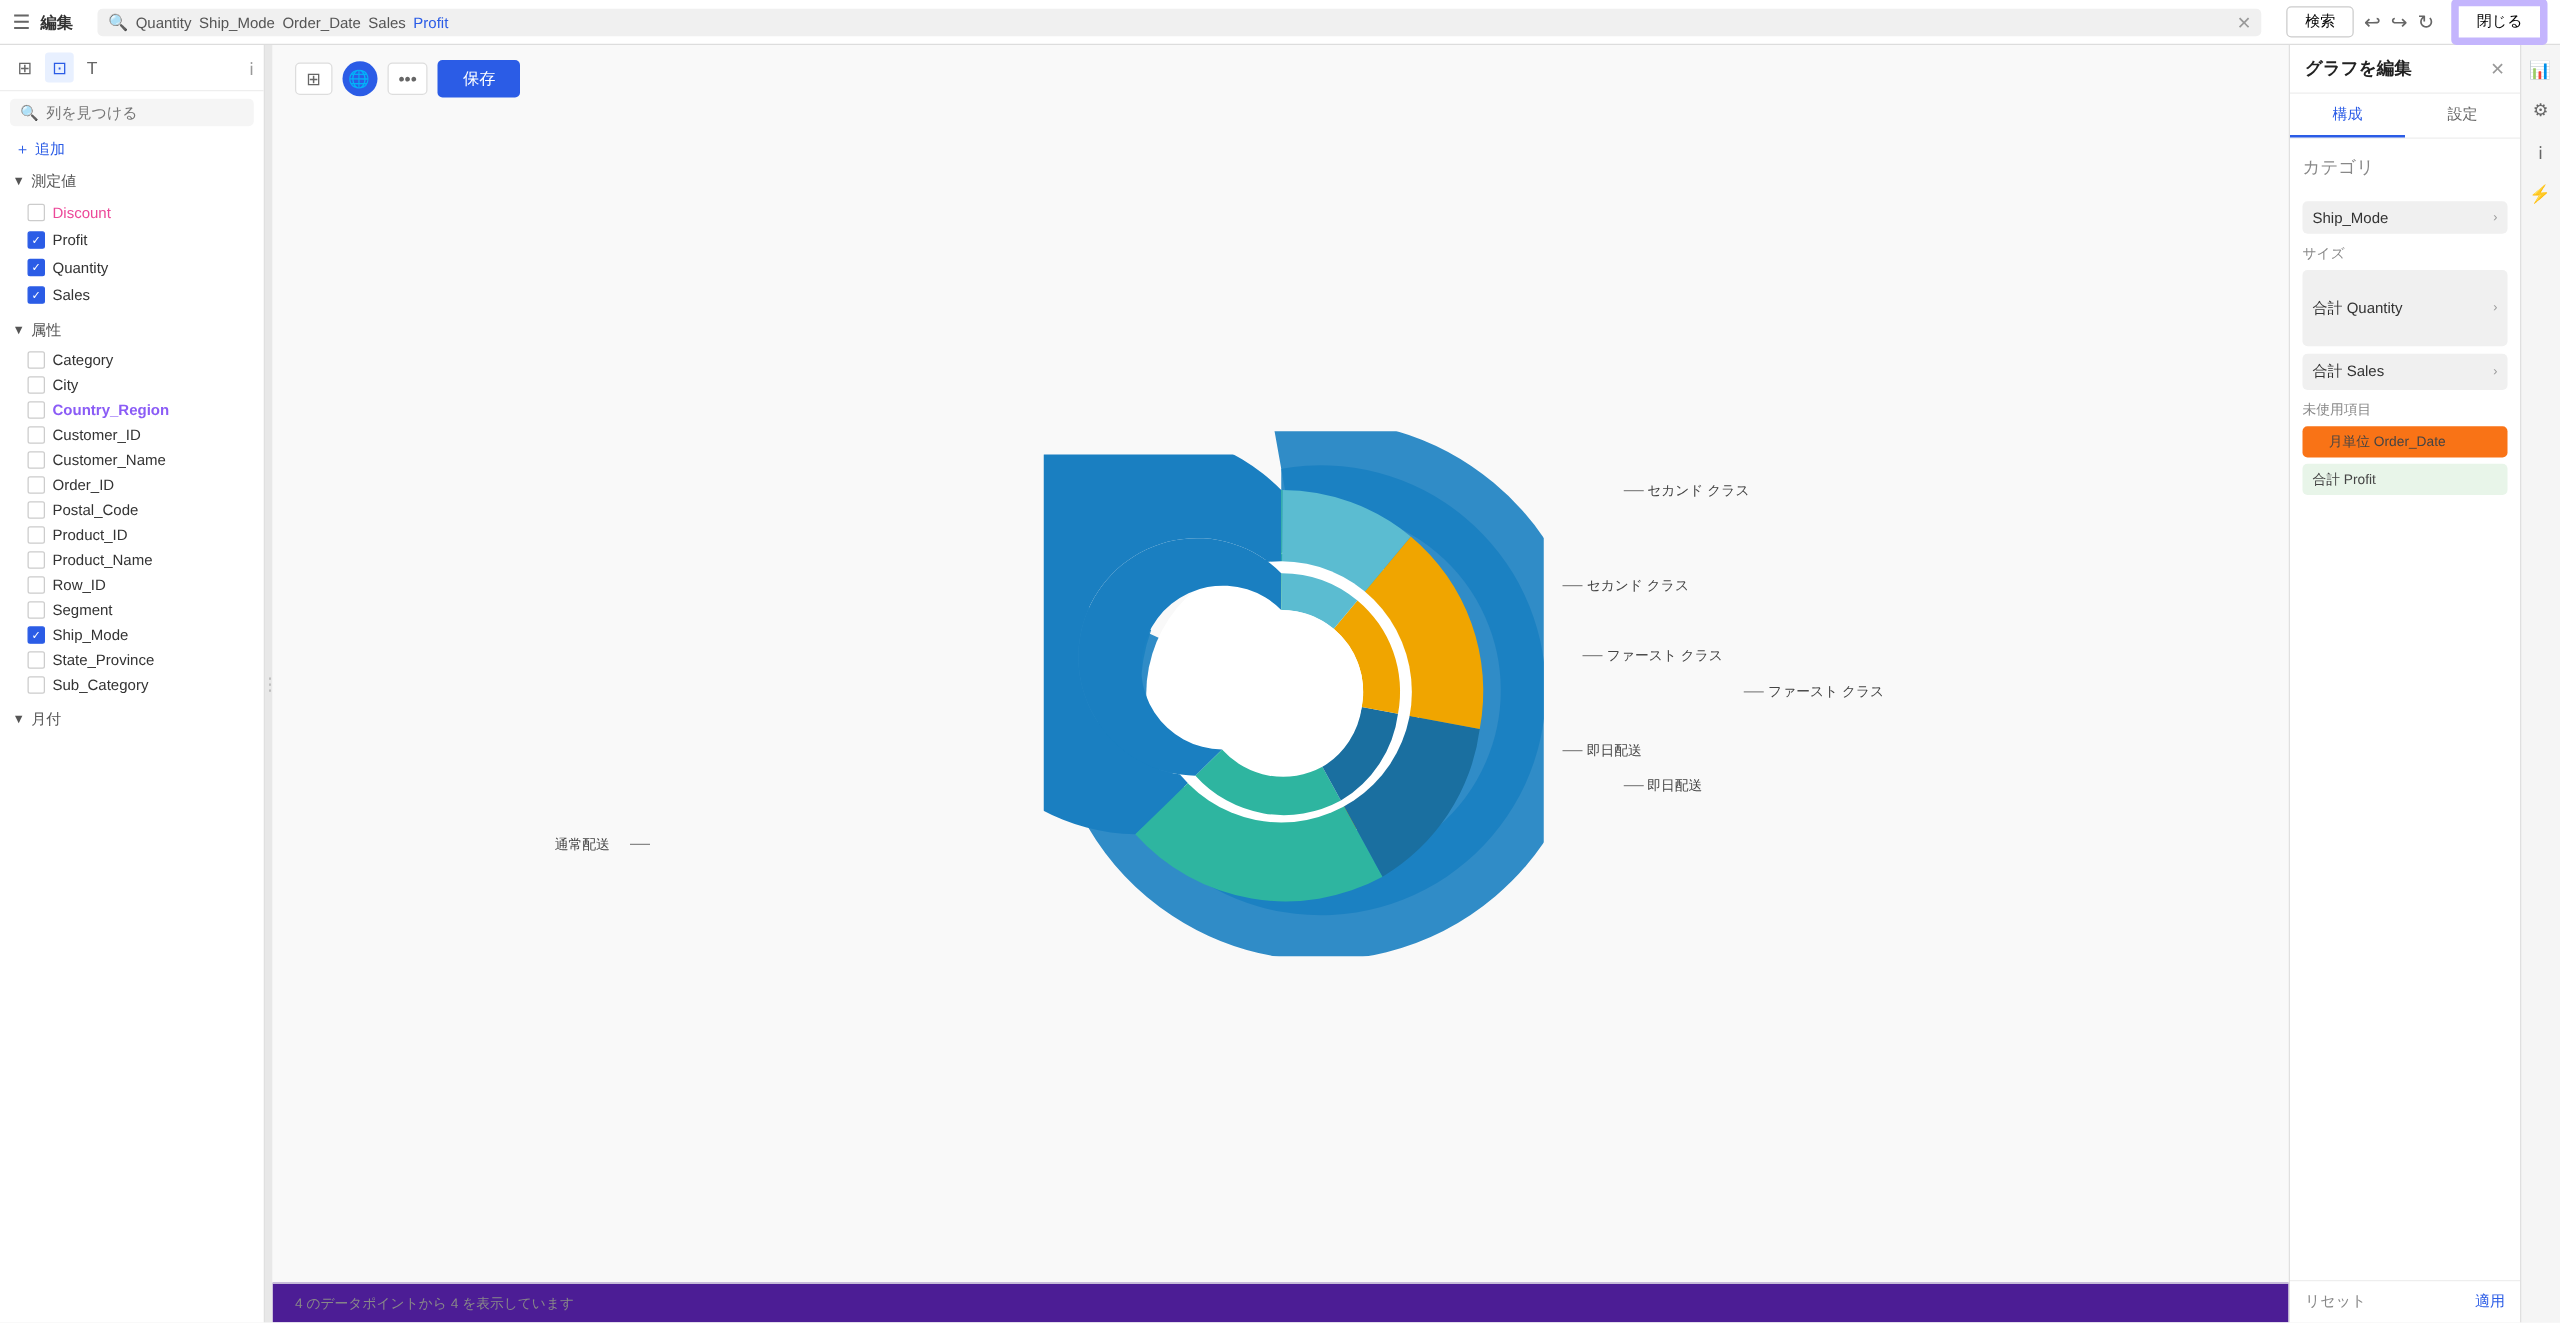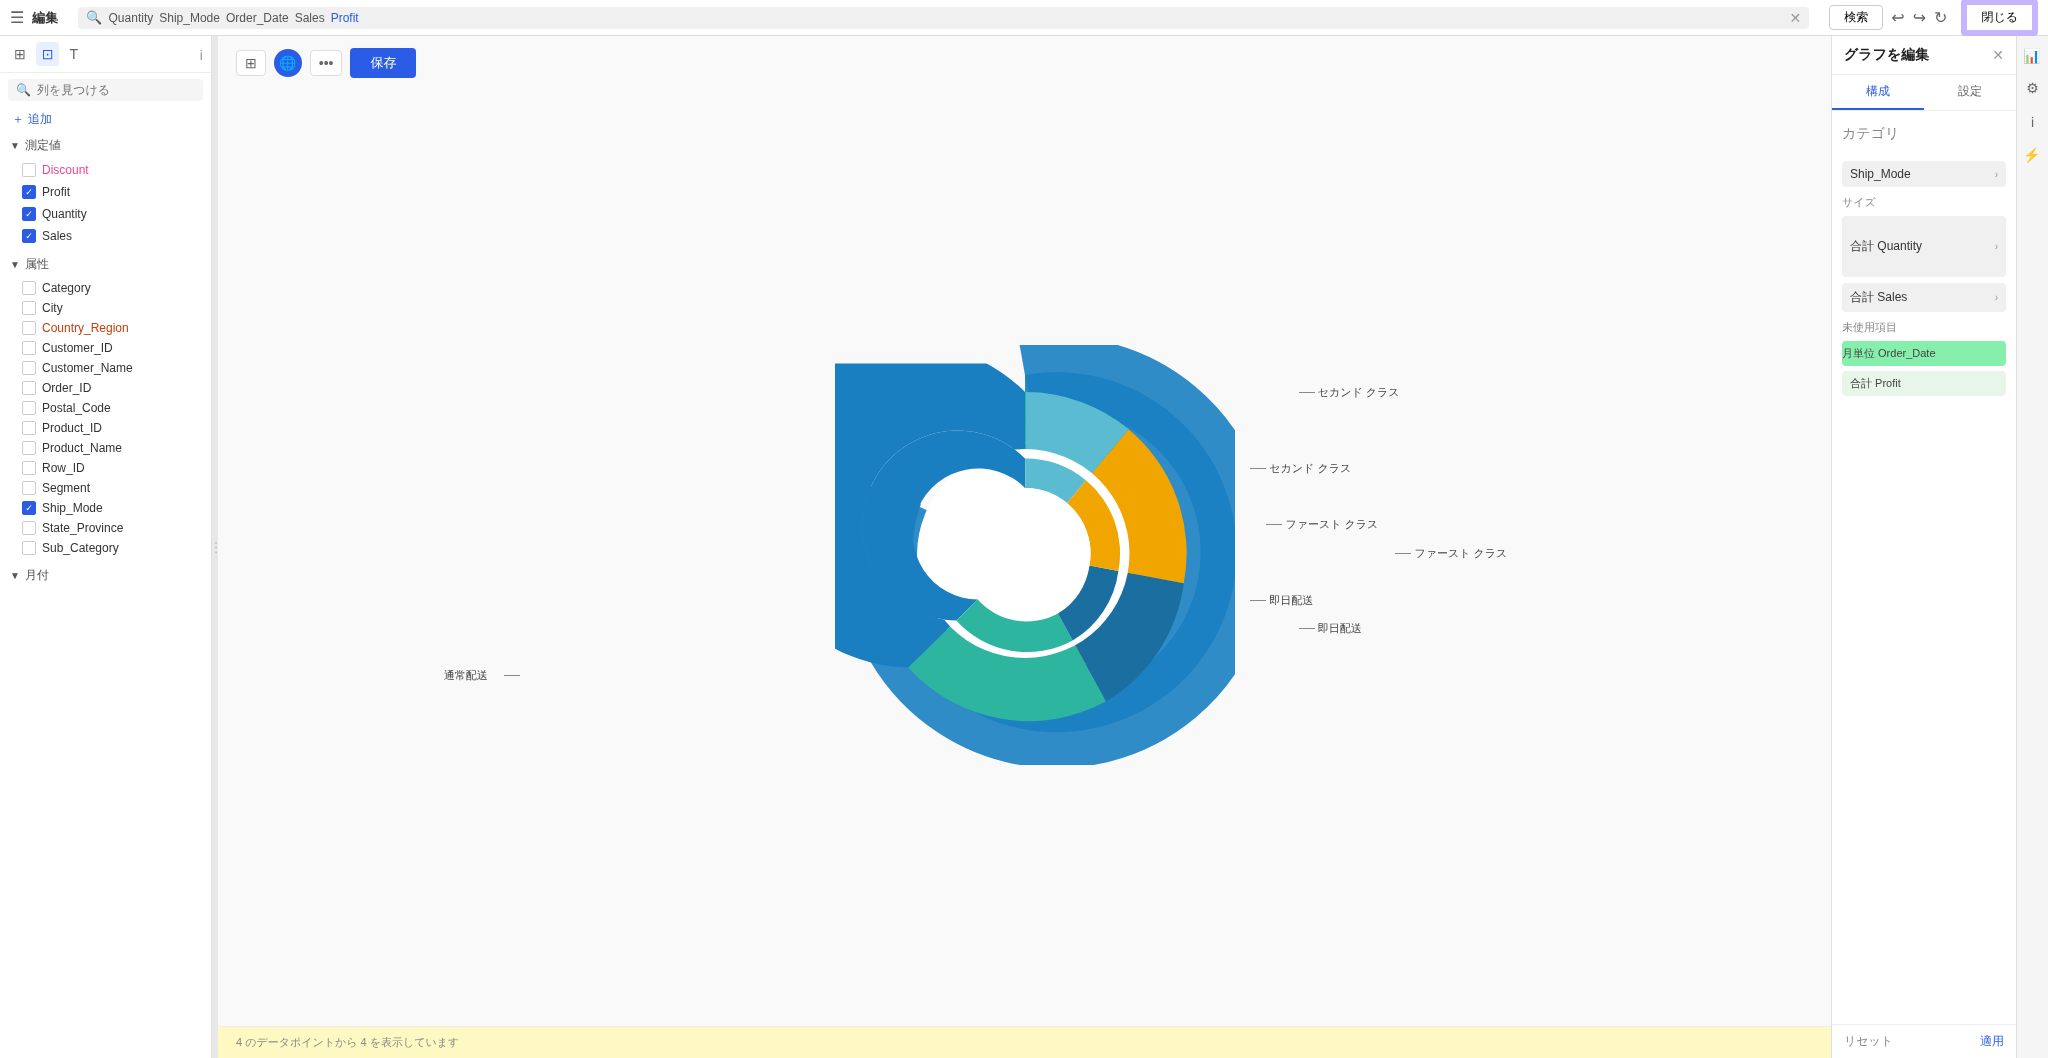--- a/index.html
+++ b/index.html
@@ -81,21 +81,21 @@
         <span>属性</span>
       </div>
       <div style="display:flex; align-items:center; padding:3px 14px 3px 22px; font-size:12px; color:#333; gap:6px; cursor:pointer;">
           <span style="width:14px; height:14px; border-radius:2px; border:1px solid #ccc; flex-shrink:0; display:inline-block;"></span>
           <span>Category</span>
         </div>
       <div style="display:flex; align-items:center; padding:3px 14px 3px 22px; font-size:12px; color:#333; gap:6px; cursor:pointer;">
           <span style="width:14px; height:14px; border-radius:2px; border:1px solid #ccc; flex-shrink:0; display:inline-block;"></span>
           <span>City</span>
         </div>
-      <div style="display:flex; align-items:center; padding:3px 14px 3px 22px; font-size:12px; color:#c2410c; gap:6px; cursor:pointer;">
+      <div style="display:flex; align-items:center; padding:3px 14px 3px 22px; font-size:12px; color:#8b5cf6; gap:6px; cursor:pointer;font-weight:bold;">
           <span style="width:14px; height:14px; border-radius:2px; border:1px solid #ccc; flex-shrink:0; display:inline-block;"></span>
           <span>Country_Region</span>
         </div>
       <div style="display:flex; align-items:center; padding:3px 14px 3px 22px; font-size:12px; color:#333; gap:6px; cursor:pointer;">
           <span style="width:14px; height:14px; border-radius:2px; border:1px solid #ccc; flex-shrink:0; display:inline-block;"></span>
           <span>Customer_ID</span>
         </div>
       <div style="display:flex; align-items:center; padding:3px 14px 3px 22px; font-size:12px; color:#333; gap:6px; cursor:pointer;">
           <span style="width:14px; height:14px; border-radius:2px; border:1px solid #ccc; flex-shrink:0; display:inline-block;"></span>
           <span>Customer_Name</span>
@@ -237,21 +237,21 @@
       <div style="position:absolute; top:54%; left:64%; font-size:11px; color:#444; white-space:nowrap; display:flex; align-items:center; gap:3px;">
         <span style="width:16px; height:1px; background:#888; display:inline-block;"></span>
         <span>即日配送</span>
       </div>
       <div style="position:absolute; top:62%; left:14%; font-size:11px; color:#444; white-space:nowrap; display:flex; align-items:center; gap:16px;">
         <span>通常配送</span>
         <span style="width:16px; height:1px; background:#888; display:inline-block;"></span>
       </div>
     </div>
 
-    <div style="padding:8px 18px; font-size:11px; color:#888; border-top:1px solid #eee; background:#fef9c3;">
+    <div style="padding:8px 18px; font-size:11px; color:#888; border-top:1px solid #eee; background:#4c1d95;">
       <span>4 のデータポイントから 4 を表示しています</span>
     </div>
   </div>
 
   <div style="width:185px; background:#fff; border-left:1px solid #e0e0e0; display:flex; flex-direction:column; flex-shrink:0;">
 
     <div style="display:flex; align-items:center; justify-content:space-between; padding:10px 12px; border-bottom:1px solid #eee;">
       <span style="font-size:14px; font-weight:600; color:#222;">グラフを編集</span>
       <button style="background:none; border:none; cursor:pointer; color:#999; font-size:14px;">✕</button>
     </div>
@@ -277,21 +277,21 @@
       <div style="display:flex; align-items:center; justify-content:space-between; background:#f0f0f0; border-radius:4px; padding:22px 8px; font-size:12px; color:#333; margin-bottom:6px; cursor:pointer;">
         <span>合計 Quantity</span>
         <span style="color:#999; font-size:10px;">›</span>
       </div>
       <div style="display:flex; align-items:center; justify-content:space-between; background:#f0f0f0; border-radius:4px; padding:6px 8px; font-size:12px; color:#333; margin-bottom:8px; cursor:pointer;">
         <span>合計 Sales</span>
         <span style="color:#999; font-size:10px;">›</span>
       </div>
 
       <div style="font-size:11px; color:#888; margin-bottom:6px; margin-top:4px;">未使用項目</div>
-      <div style="background:#86efac; border-radius:4px; padding:5px 0; font-size:11px; color:#444; margin-bottom:5px; cursor:pointer;">
+      <div style="background:#f97316; border-radius:4px; padding:5px 21px; font-size:11px; color:#444; margin-bottom:5px; cursor:pointer;">
         <span>月単位 Order_Date</span>
       </div>
       <div style="background:#e8f5e9; border-radius:4px; padding:5px 8px; font-size:11px; color:#444; margin-bottom:5px; cursor:pointer;">
         <span>合計 Profit</span>
       </div>
     </div>
 
     <div style="display:flex; align-items:center; justify-content:space-between; padding:8px 12px; border-top:1px solid #eee;">
       <button style="background:none; border:none; color:#888; font-size:12px; cursor:pointer;">リセット</button>
       <button style="background:none; border:none; color:#2b5ce6; font-size:12px; cursor:pointer; font-weight:500;">適用</button>

